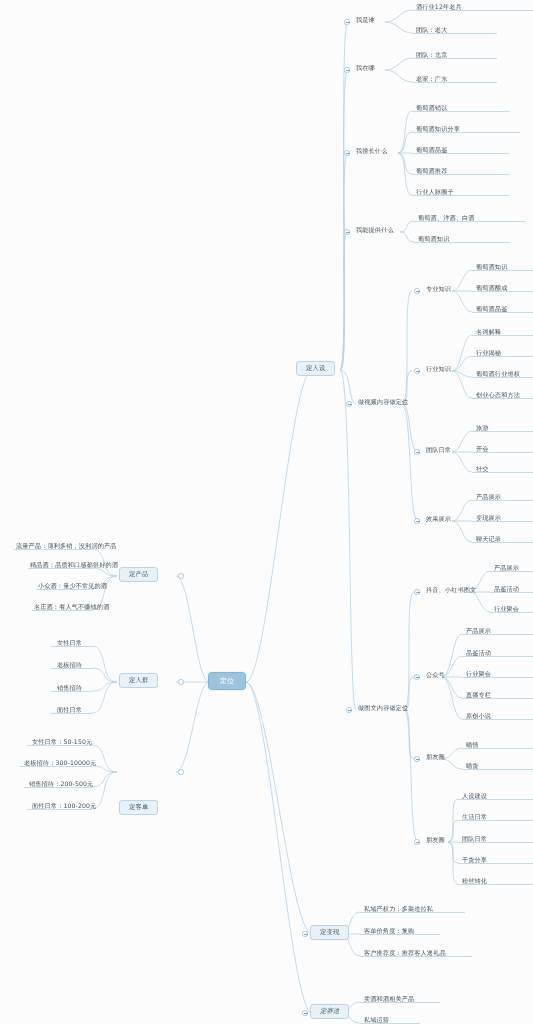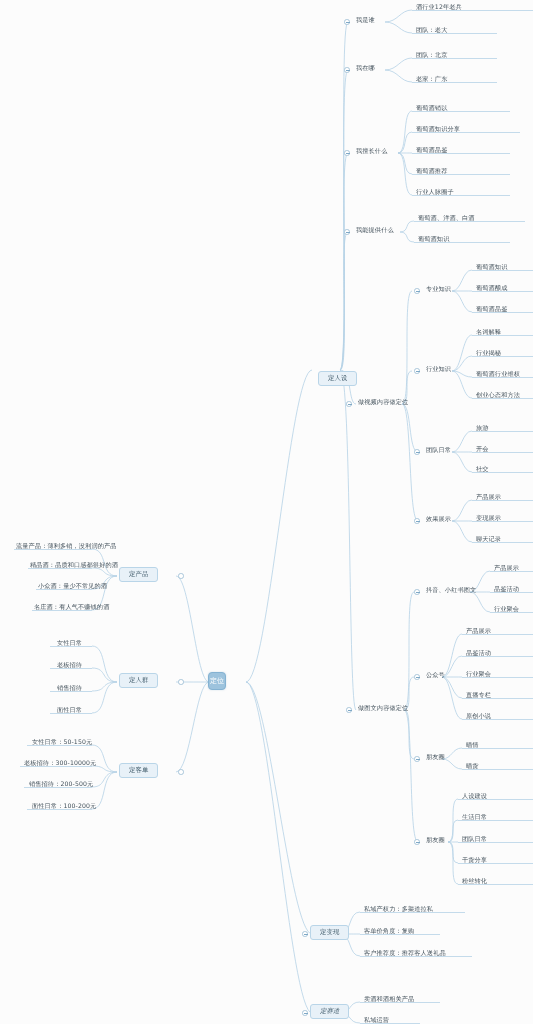--- a/index.html
+++ b/index.html
@@ -29,21 +29,21 @@
     color: #3c4a55;
     letter-spacing: 0.1px;
   }
   
   .node.root {
     background: #9dc3dd;
     border: 1px solid #84b2d2;
     border-radius: 4px;
     color: #ffffff;
     font-size: 7px;
-    padding: 4px 1px;
+    padding: 4px 11px;
     text-align: center;
     box-shadow: 0 0 2px rgba(130,170,200,.35);
   }
   
   .node.lvl1 {
     background: #e8f1f8;
     border: 1px solid #b9d5e8;
     border-radius: 3px;
     color: #46606f;
     font-size: 6.4px;
@@ -251,29 +251,29 @@
   <div class="node leaf" style="left:32px; top:603px;">名庄酒：有人气不赚钱的酒</div>
 
   <div class="node lvl1" style="left:119px; top:673px;">定人群</div>
   <div class="toggle plain" style="left:178px; top:679px;"></div>
 
   <div class="node leaf" style="left:55px; top:639px;">女性日常</div>
   <div class="node leaf" style="left:55px; top:661px;">老板招待</div>
   <div class="node leaf" style="left:55px; top:684px;">销售招待</div>
   <div class="node leaf" style="left:55px; top:706px;">面性日常</div>
 
-  <div class="node lvl1" style="left:119px; top:763px;">定客单</div>
+  <div class="node lvl1" style="left:119px; top:800px;">定客单</div>
   <div class="toggle plain" style="left:178px; top:769px;"></div>
 
   <div class="node leaf" style="left:30px; top:738px;">女性日常：50-150元</div>
   <div class="node leaf" style="left:22px; top:759px;">老板招待：300-10000元</div>
   <div class="node leaf" style="left:27px; top:780px;">销售招待：200-500元</div>
   <div class="node leaf" style="left:30px; top:802px;">面性日常：100-200元</div>
 
-  <div class="node lvl1" style="left:318px; top:361px;margin-top:10px;">定人设</div>
+  <div class="node lvl1" style="left:296px; top:361px;">定人设</div>
 
   <div class="toggle" style="left:344px; top:19px;"></div>
   <div class="node branch" style="left:354px; top:16px;">我是谁</div>
   <div class="node leaf" style="left:414px; top:3px;">酒行业12年老兵</div>
   <div class="node leaf" style="left:414px; top:26px;">团队：老大</div>
 
   <div class="toggle" style="left:344px; top:67px;"></div>
   <div class="node branch" style="left:354px; top:64px;">我在哪</div>
   <div class="node leaf" style="left:414px; top:51px;">团队：北京</div>
   <div class="node leaf" style="left:414px; top:75px;">老家：广东</div>

